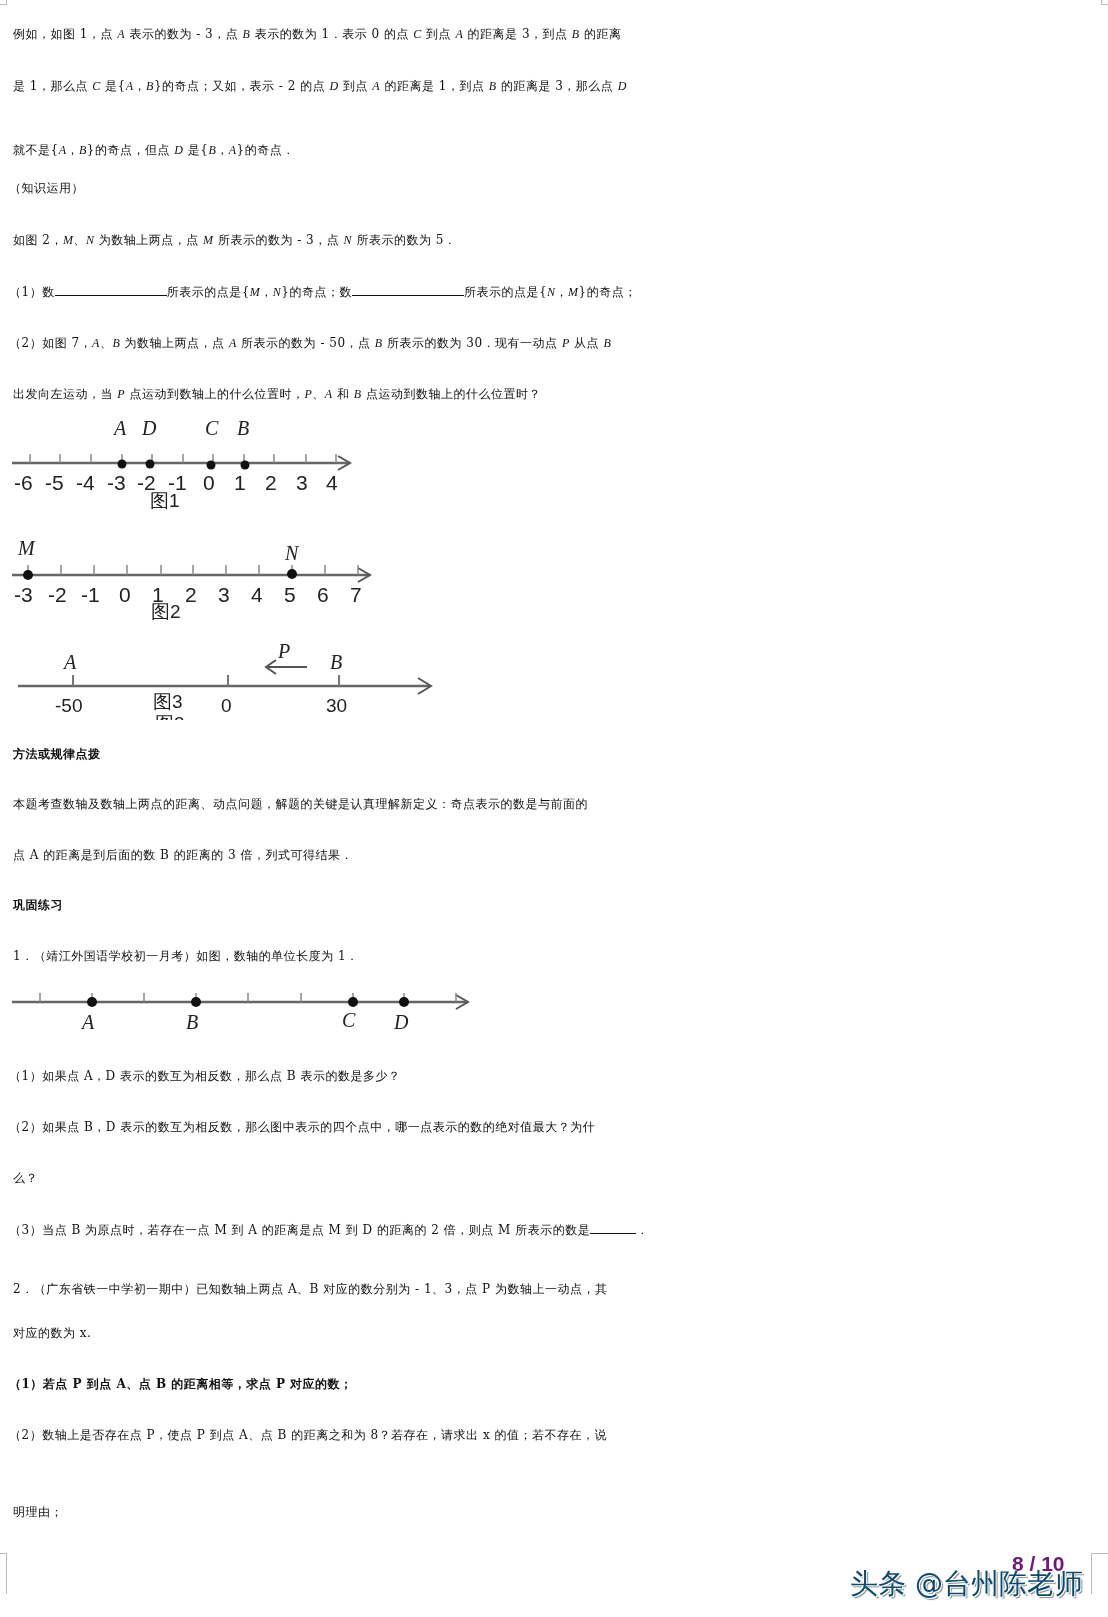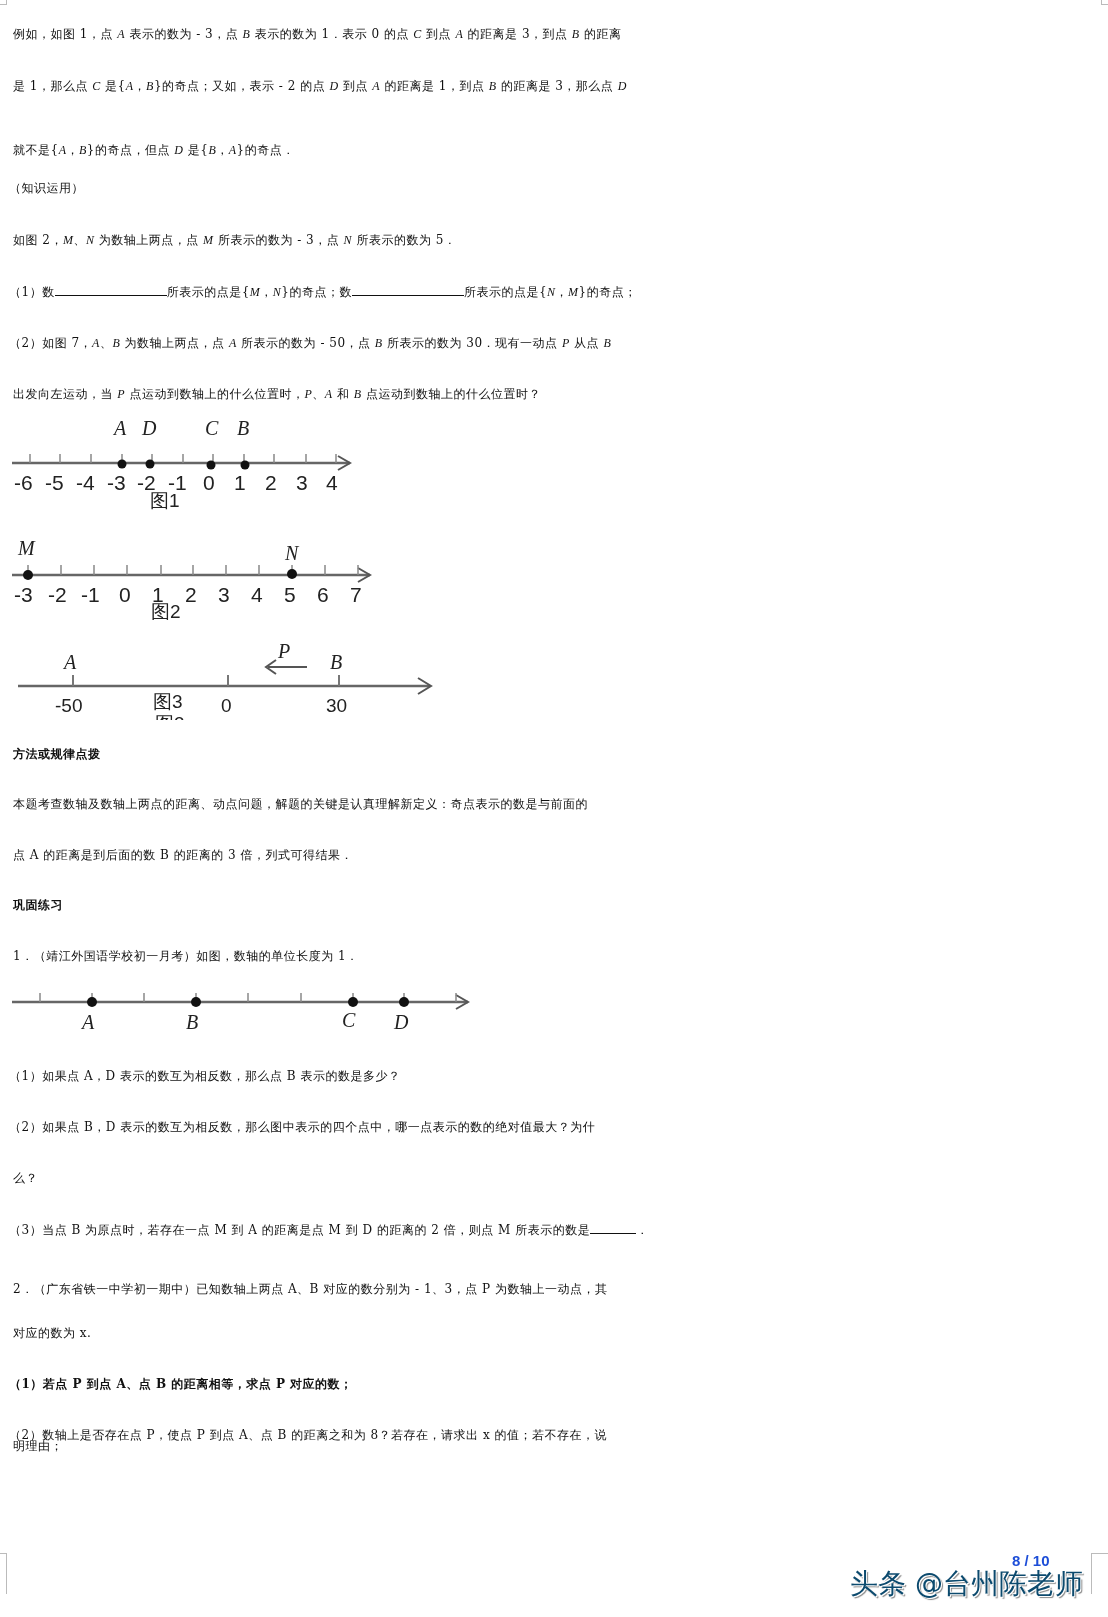--- a/index.html
+++ b/index.html
@@ -12,21 +12,21 @@
     position: absolute; left: 13px; font-size: 12px; line-height: 40px;
     white-space: nowrap; letter-spacing: 0.5px;
   }
   .line i { font-family: "Liberation Serif", serif; font-style: italic; }
   .bold { font-weight: bold; }
   .blank { display: inline-block; border-bottom: 1.5px solid #111; height: 20px; vertical-align: baseline; }
   svg { position: absolute; left: 0; }
   .fig text { font-family: "Liberation Sans", sans-serif; fill: #222; }
   .fig .lab { font-family: "Liberation Serif", serif; font-style: italic; }
   .corner { position: absolute; border-color: #bbb; border-style: solid; }
-  .pageno { position: absolute; font-family: "Liberation Sans", sans-serif; font-weight: bold; color: #1d4ed8; font-size: 15px; }
+  .pageno { position: absolute; font-family: "Liberation Sans", sans-serif; font-weight: bold; color: #701a75; font-size: 21px; }
   .watermark {
     position: absolute; font-family: "DejaVu Sans", sans-serif; font-size: 28px; color: #0c4a6e;
     text-shadow: 1px 1px 0 #fff, -1px -1px 0 #fff, 2px 2px 1px #888;
   }
 </style>
 </head>
 <body>
 
 <div class="corner" style="left:0;top:0;width:6px;height:4px;border-width:0 1px 1px 0;"></div>
 <div class="corner" style="right:0;top:0;width:6px;height:4px;border-width:0 0 1px 1px;"></div>
@@ -200,19 +200,19 @@
 <div class="line" style="top:1107px;left:9px;">（2）如果点 B，D 表示的数互为相反数，那么图中表示的四个点中，哪一点表示的数的绝对值最大？为什</div>
 <div class="line" style="top:1158px;">么？</div>
 <div class="line" style="top:1210px;left:9px;">
   <span>（3）当点 B 为原点时，若存在一点 M 到 A 的距离是点 M 到 D 的距离的 2 倍，则点 M 所表示的数是</span><span class="blank" style="width:46px;"></span><span>．</span>
 </div>
 
 <div class="line" style="top:1261px;margin-top:8px;">2．（广东省铁一中学初一期中）已知数轴上两点 A、B 对应的数分别为 - 1、3，点 P 为数轴上一动点，其</div>
 <div class="line" style="top:1313px;">对应的数为 x.</div>
 <div class="line" style="top:1364px;left:9px;font-weight:bold;">（1）若点 P 到点 A、点 B 的距离相等，求点 P 对应的数；</div>
 <div class="line" style="top:1415px;left:9px;">（2）数轴上是否存在点 P，使点 P 到点 A、点 B 的距离之和为 8？若存在，请求出 x 的值；若不存在，说</div>
-<div class="line" style="top:1426px;text-align:center;">明理由；</div>
+<div class="line" style="top:1492px;text-align:center;">明理由；</div>
 
 <div class="corner" style="left:0;top:1553px;width:6px;height:40px;border-width:1px 1px 0 0;"></div>
 <div class="corner" style="left:1091px;top:1553px;width:17px;height:40px;border-width:1px 0 0 1px;"></div>
 
 <div class="pageno" style="left:1012px;top:1552px;">8 / 10</div>
 <div class="watermark" style="left:850px;top:1565px;">头条 @台州陈老师</div>
 
 </body></html>

